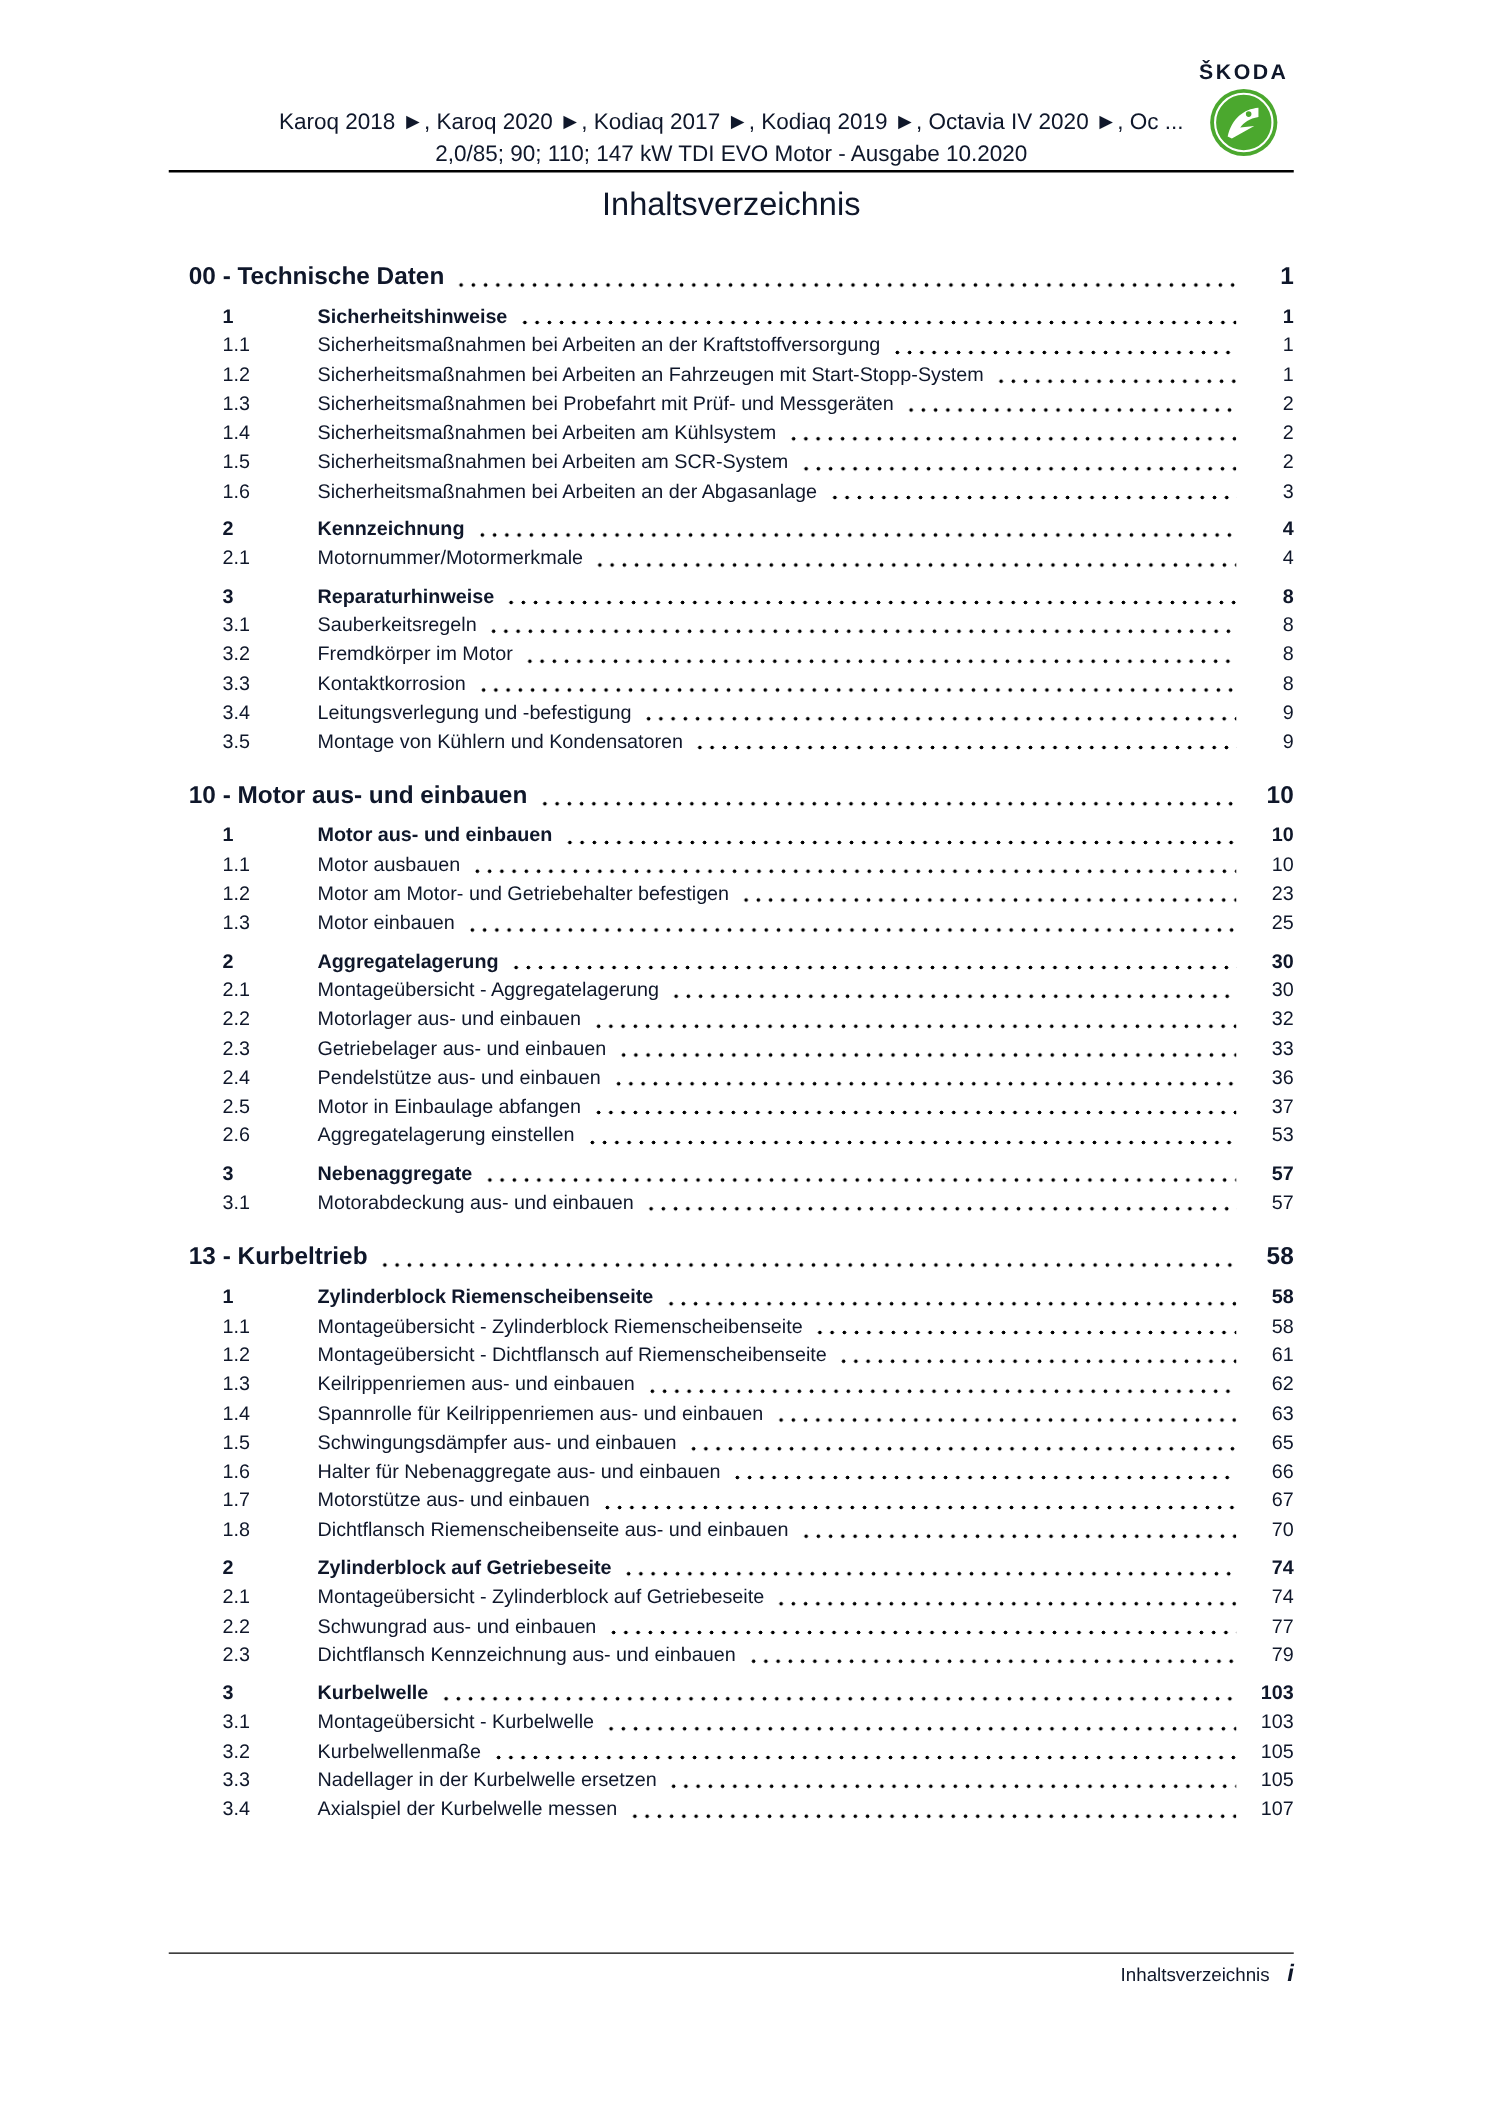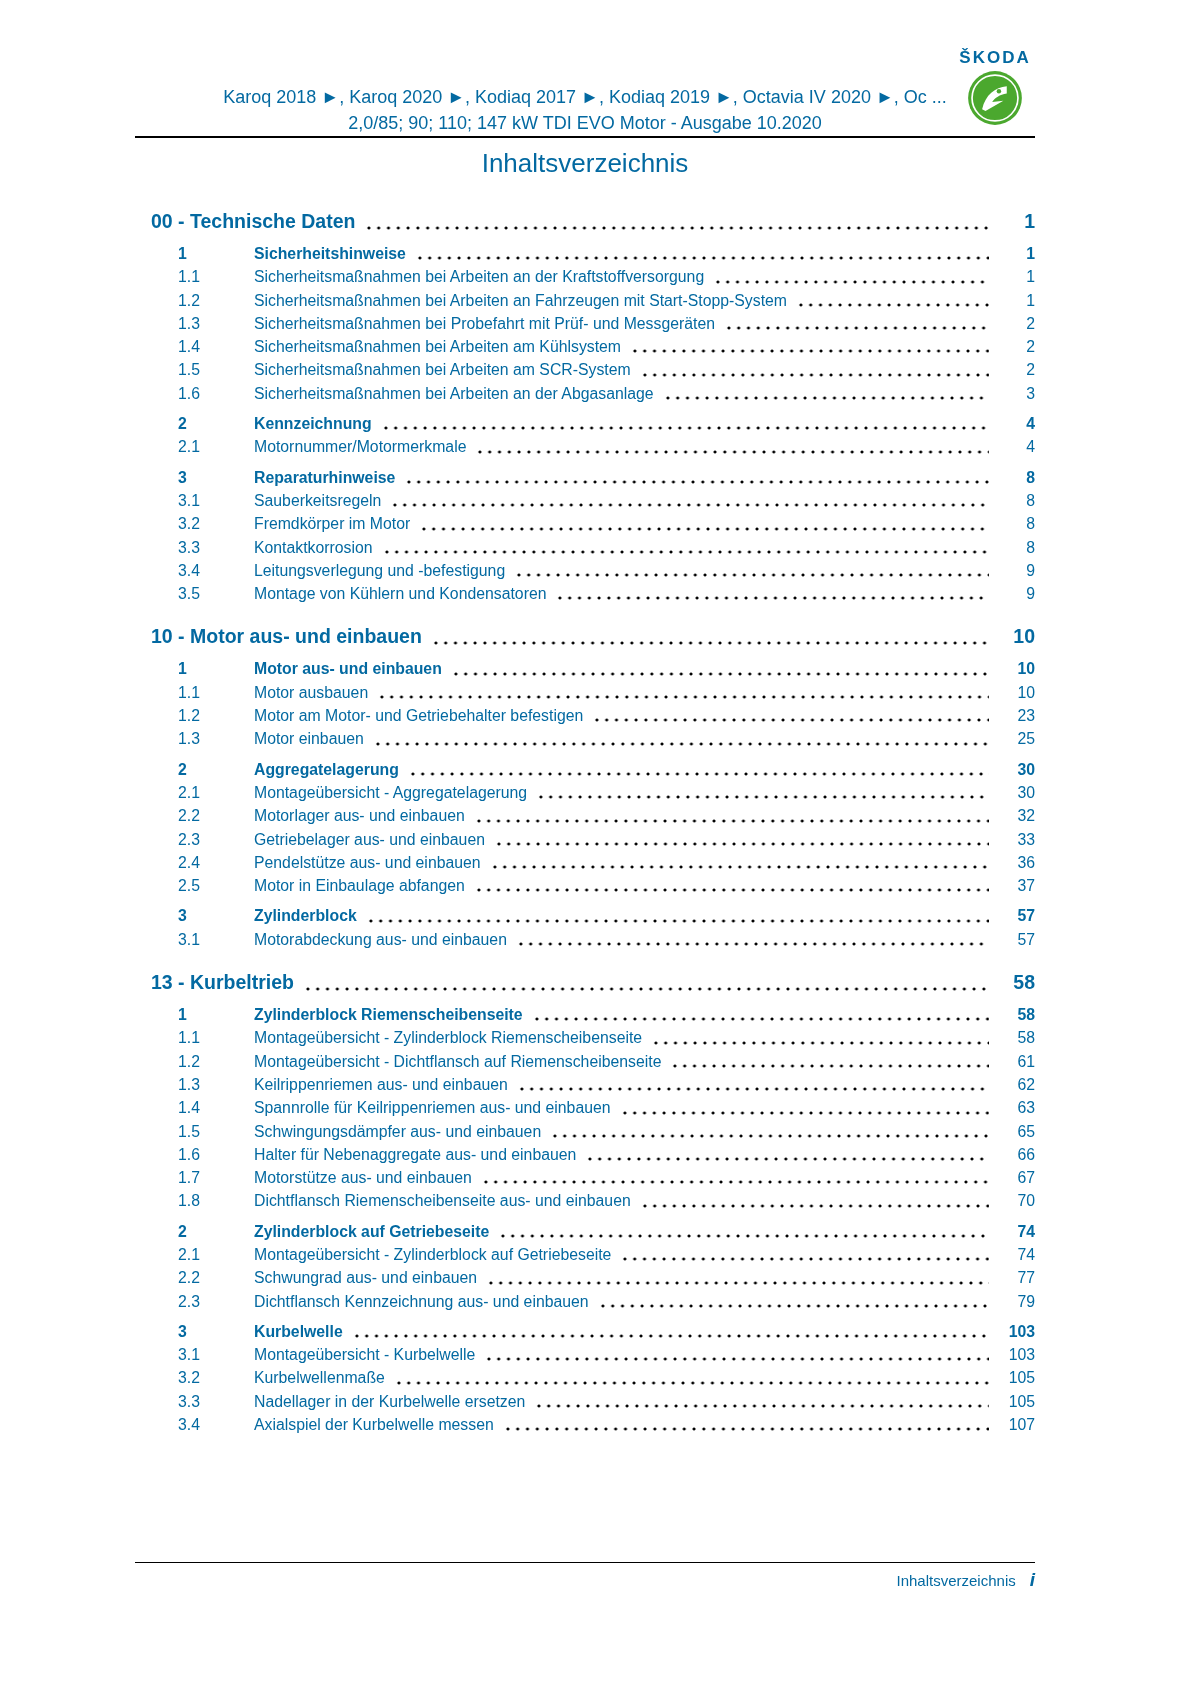--- a/index.html
+++ b/index.html
@@ -1,20 +1,20 @@
 <!DOCTYPE html>
 <html style="--logo-green: #4ba82e;"><head>
 <meta charset="utf-8">
 <style>
   * { margin:0; padding:0; box-sizing:border-box; }
   html, body { background:#ffffff; }
   body { width:1191px; height:1684px; }
   .sheet {
     position:relative; width:1191px; height:1684px;
-    font-family:"Liberation Sans", sans-serif; color:#0369a1; overflow:hidden; background:#fff;
+    font-family:"Liberation Sans", sans-serif; color:#0f172a; overflow:hidden; background:#fff;
   }
   .logo { position:absolute; top:48px; right:150px; width:92px; text-align:center; }
   .logo-text { font-weight:bold; font-size:17px; letter-spacing:2px; }
   .logo-icon { width:56px; height:56px; margin-top:2px; }
   .header { position:absolute; top:84px; left:135px; width:900px; text-align:center; font-size:18px; line-height:26px; }
   .rule { position:absolute; left:135px; width:900px; border-top:2px solid #000; }
   .header-rule { top:136px; }
   .title { position:absolute; top:148px; left:135px; width:900px; text-align:center; font-size:26px; font-weight:normal; }
   .toc { position:absolute; top:208px; left:135px; width:900px; }
   .row { display:flex; font-size:15.8px; line-height:23.3px; }
@@ -215,23 +215,29 @@
         <span class="stitle">Pendelstütze aus- und einbauen</span>
         <span class="dots"></span>
         <span class="page">36</span>
       </div>
       <div class="row section-row">
         <span class="num">2.5</span>
         <span class="stitle">Motor in Einbaulage abfangen</span>
         <span class="dots"></span>
         <span class="page">37</span>
       </div>
+      <div class="row section-row">
+        <span class="num">2.6</span>
+        <span class="stitle">Aggregatelagerung einstellen</span>
+        <span class="dots"></span>
+        <span class="page">53</span>
+      </div>
       <div class="row section-row bold">
         <span class="num">3</span>
-        <span class="stitle">Zylinderblock</span>
+        <span class="stitle">Nebenaggregate</span>
         <span class="dots"></span>
         <span class="page">57</span>
       </div>
       <div class="row section-row">
         <span class="num">3.1</span>
         <span class="stitle">Motorabdeckung aus- und einbauen</span>
         <span class="dots"></span>
         <span class="page">57</span>
       </div>
       <div class="row chapter-row">

